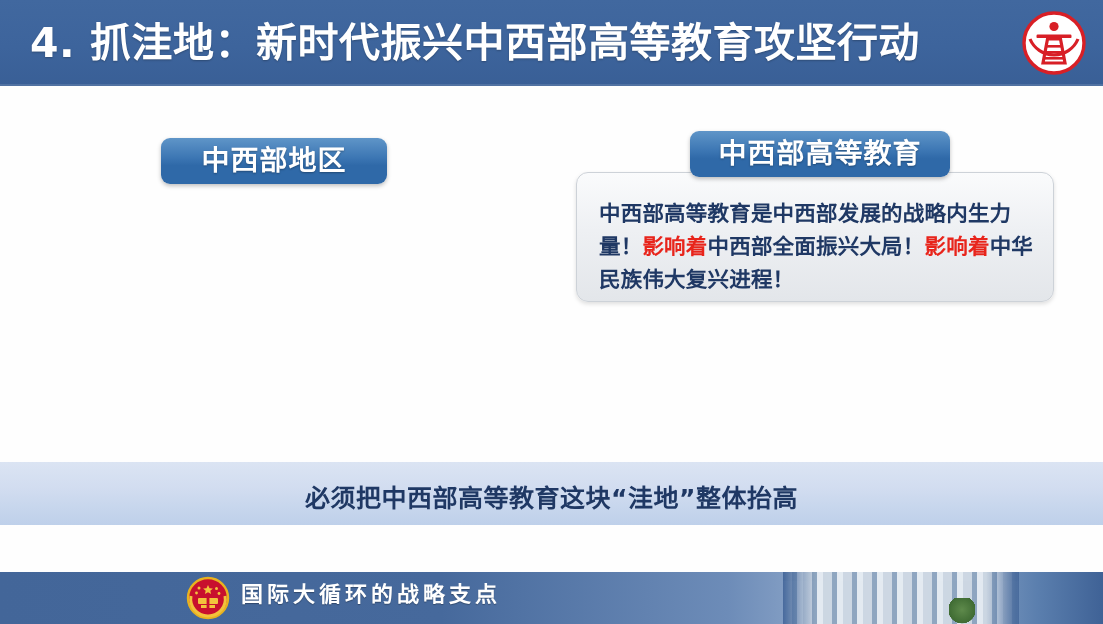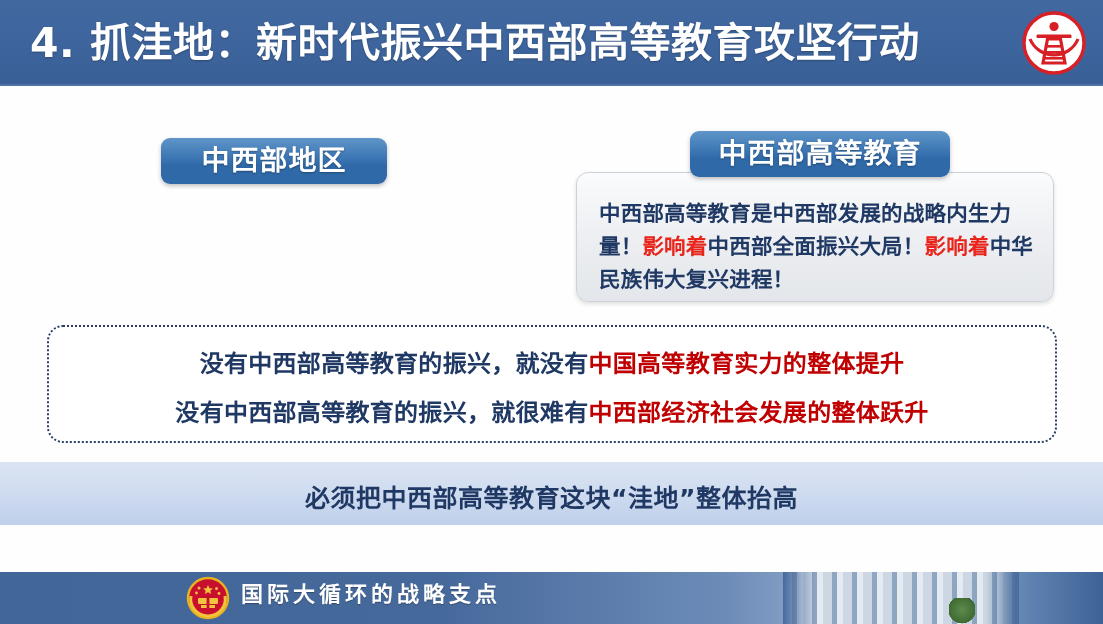--- a/index.html
+++ b/index.html
@@ -236,24 +236,20 @@
 
   <div class="pill" id="pill-left">中西部地区</div>
 
 
   <div class="pill" id="pill-right">中西部高等教育</div>
 
   <div class="card" id="card-right">
     <div class="card-body" id="card-right-body"><span>中西部高等教育是中西部发展的战略内生力量！</span><span class="hl">影响着</span><span>中西部全面振兴大局！</span><span class="hl">影响着</span><span>中华民族伟大复兴进程！</span></div>
   </div>
 
-  <div id="dashed-box">
-    <div class="dashed-line" id="dashed-line-1"><span>没有中西部高等教育的振兴，就没有</span><span class="hl">中国高等教育实力的整体提升</span></div>
-    <div class="dashed-line" id="dashed-line-2"><span>没有中西部高等教育的振兴，就很难有</span><span class="hl">中西部经济社会发展的整体跃升</span></div>
-  </div>
 
   <div id="banner">
     <div id="banner-text">必须把中西部高等教育这块“洼地”整体抬高</div>
   </div>
 
   <div id="footer">
     <div id="footer-building-sky"></div>
     <div id="footer-building"></div>
     <div id="footer-tree"></div>
   </div>

